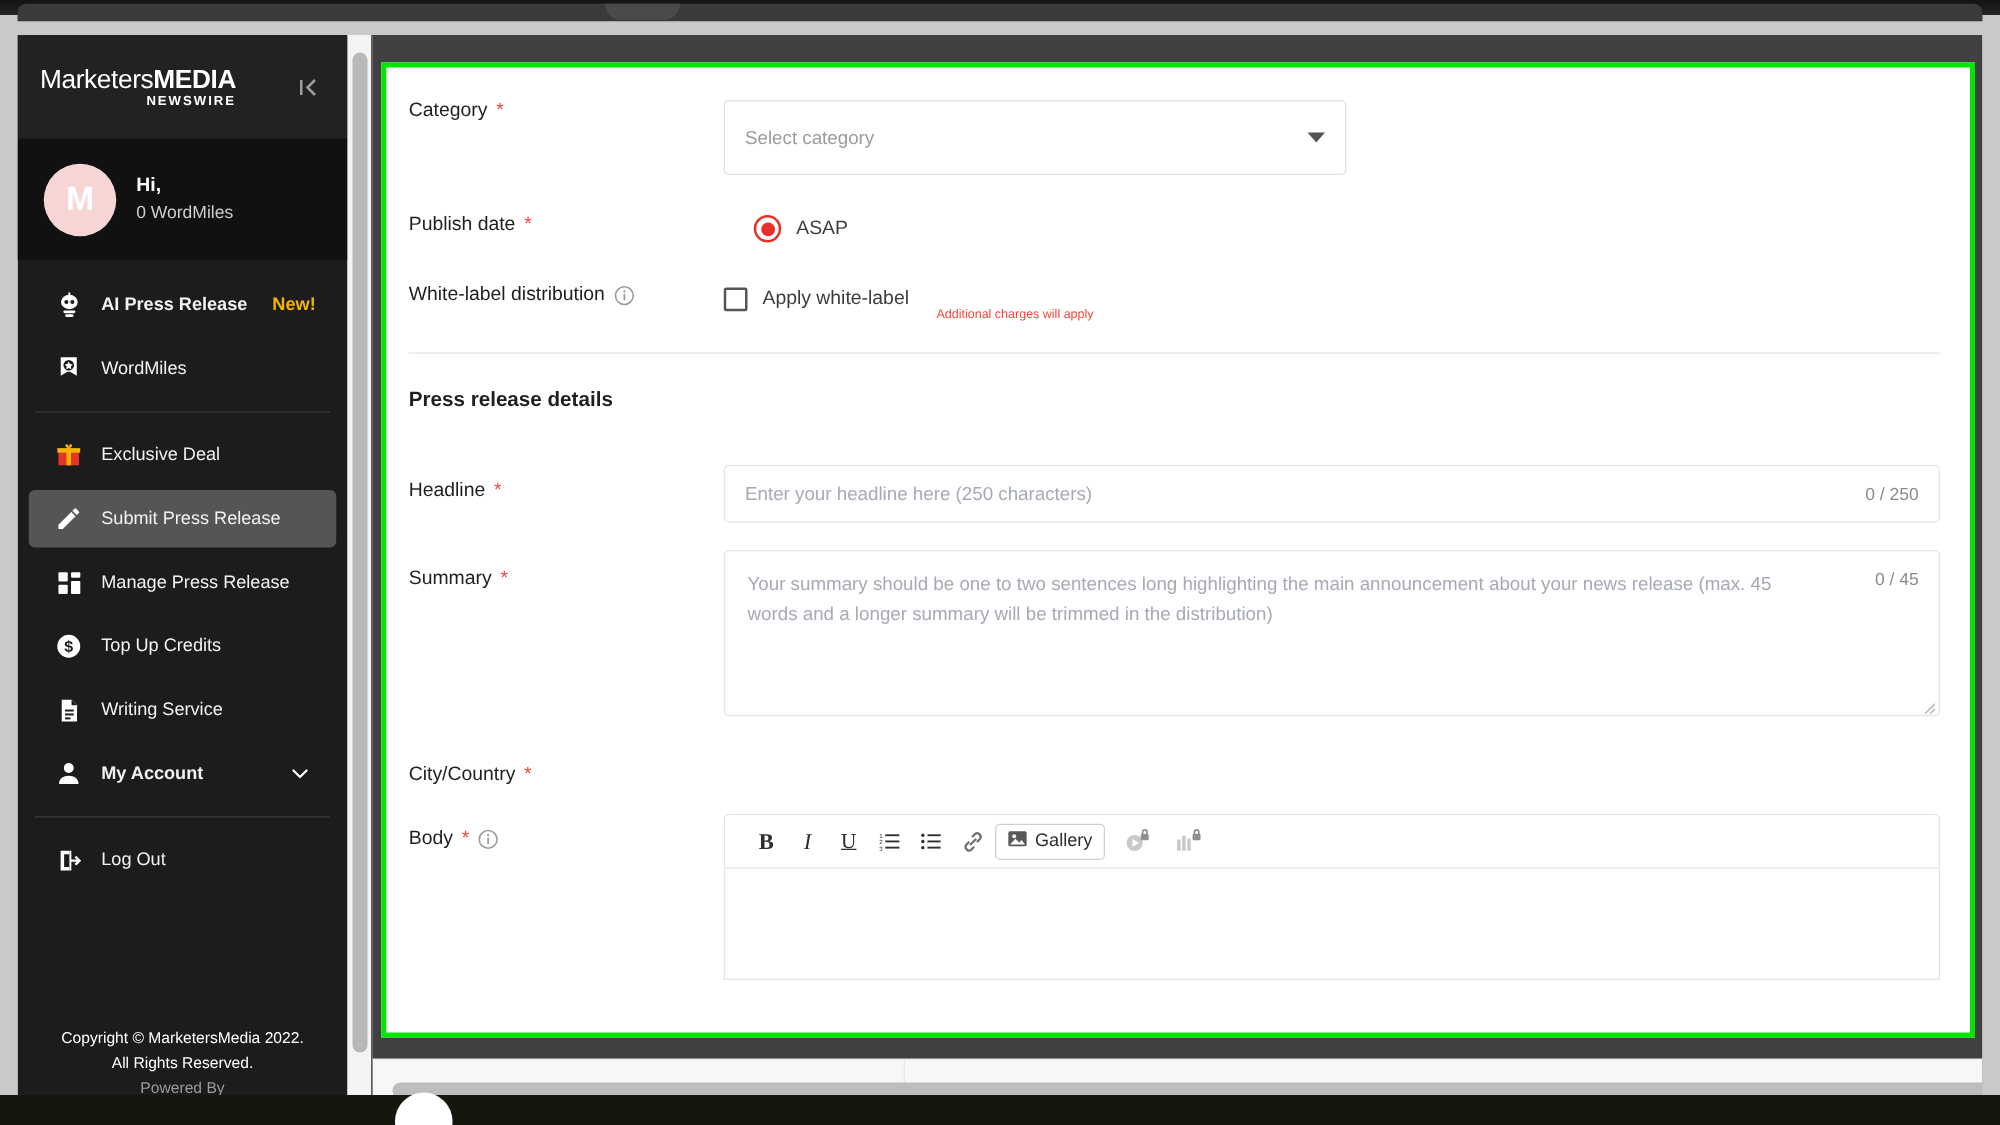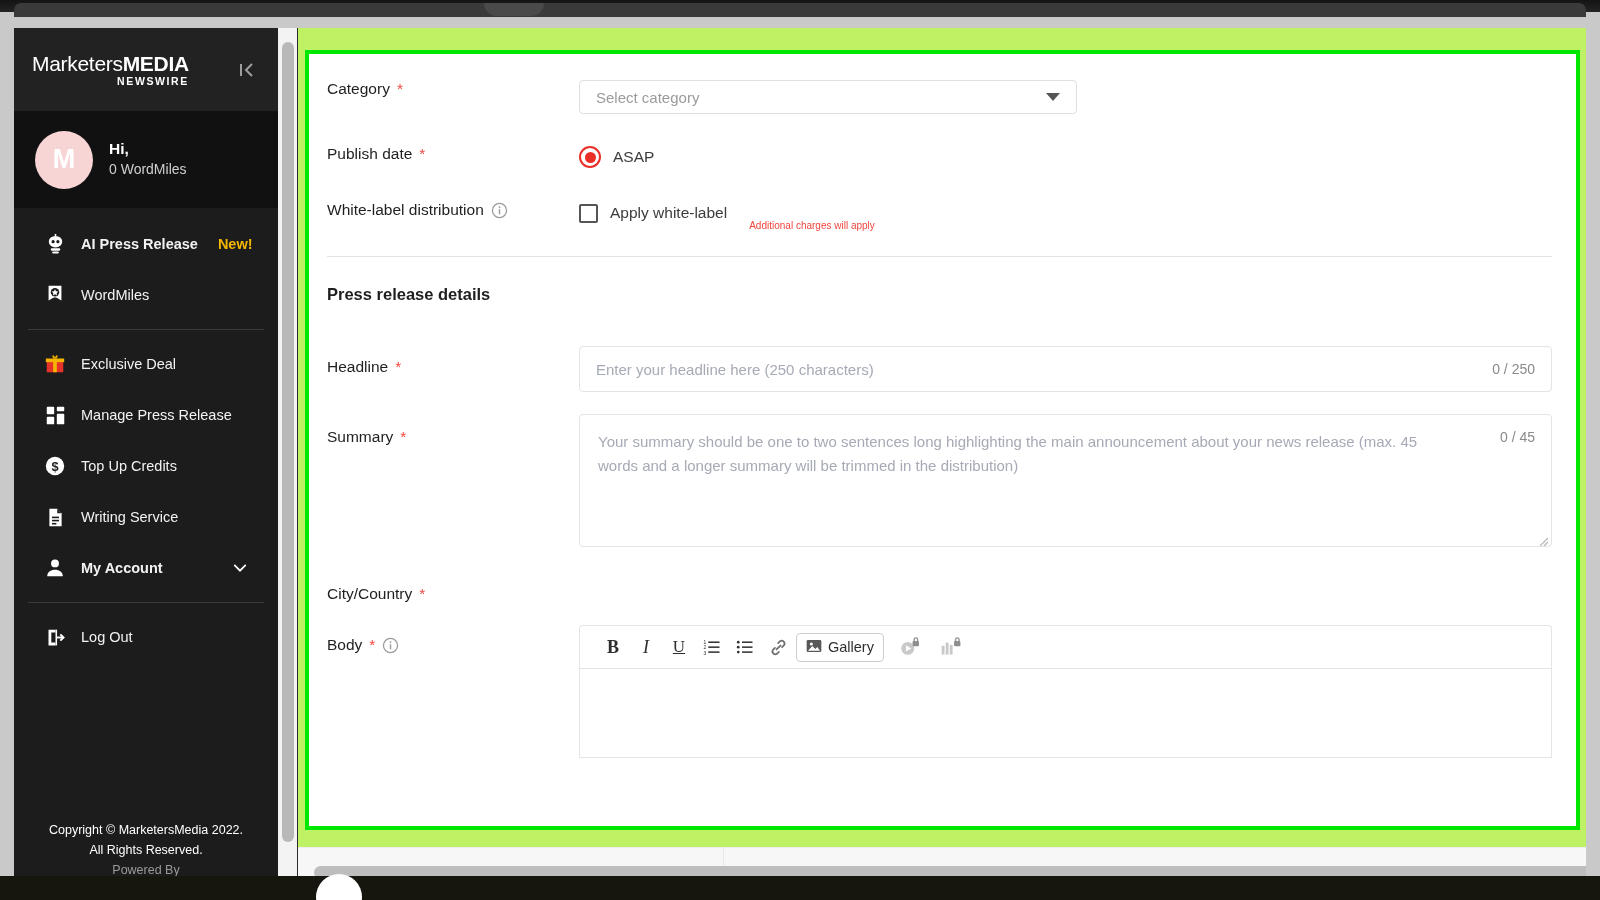--- a/index.html
+++ b/index.html
@@ -97,42 +97,42 @@
     border-right: 1px solid #2a2a2a; position: relative; height: 100%;
   }
   .vscroll-thumb {
     position: absolute; left: 4px; top: 14px; width: 12px; height: 800px;
     background: #b8b8b8; border-radius: 6px;
   }
 
   
   .main {
     flex: 1 1 auto; position: relative; height: 100%;
-    background: #bef264; overflow: hidden;
+    background: #404040; overflow: hidden;
   }
   .content-card {
     position: absolute; left: 7px; top: 22px; right: 6px; bottom: 57px;
     border: 4px solid #00e800; background: #ffffff;
   }
   .inner {
     position: absolute; inset: 0; padding: 26px 24px 0 18px; overflow: hidden;
   }
 
   .row { display: flex; align-items: flex-start; }
   .lbl {
     width: 252px; flex: 0 0 252px; font-size: 15.5px; color: #1f1f1f;
     display: flex; align-items: center; gap: 7px; white-space: nowrap;
   }
   .req { color: #f2453d; font-size: 15.5px; }
   .info-ico { display: inline-flex; }
 
   .field { flex: 1 1 auto; }
 
   .select-box {
-    width: 498px; height: 34px; border: 1px solid #e0e0e0; border-radius: 4px;
+    width: 498px; height: 60px; border: 1px solid #e0e0e0; border-radius: 4px;
     background: #fff; display: flex; align-items: center; padding: 0 16px;
     color: #9b9b9b; font-size: 15px; cursor: pointer; justify-content: space-between;
   }
   .caret { width: 0; height: 0; border-left: 7px solid transparent; border-right: 7px solid transparent; border-top: 8px solid #555; }
 
   .radio-row { display: flex; align-items: center; gap: 12px; height: 34px; cursor: pointer; }
   .radio {
     width: 22px; height: 22px; border-radius: 50%; border: 2.5px solid #9b9b9b;
     display: flex; align-items: center; justify-content: center; background: #fff;
   }
@@ -260,20 +260,29 @@
             <svg width="22" height="22" viewBox="0 0 24 24">
                 <rect x="3" y="9" width="18" height="12" fill="#e63329"></rect>
                 <rect x="2" y="6" width="20" height="4" fill="#f5b400"></rect>
                 <rect x="10" y="6" width="4" height="15" fill="#f5b400"></rect>
                 <path d="M12 6C9 6 8 2 10.5 2.6 12 3 12 6 12 6zM12 6c3 0 4-4 1.5-3.4C12 3 12 6 12 6z" fill="#f5b400"></path>
               </svg>
           </span>
           <span>Exclusive Deal</span>
         </div>
 
+        <div class="nav-item active">
+          <span class="nav-ico">
+            <svg width="22" height="22" viewBox="0 0 24 24" fill="#fff">
+                <path d="M3 17.2V21h3.8L18 9.8 14.2 6 3 17.2z"></path>
+                <path d="M20.7 7.1a1.2 1.2 0 0 0 0-1.7l-2.1-2.1a1.2 1.2 0 0 0-1.7 0l-1.7 1.7L19 8.8l1.7-1.7z"></path>
+              </svg>
+          </span>
+          <span>Submit Press Release</span>
+        </div>
 
         <div class="nav-item">
           <span class="nav-ico">
             <svg width="21" height="21" viewBox="0 0 24 24" fill="#fff">
                 <rect x="2" y="2" width="8.5" height="8.5" rx="1"></rect>
                 <rect x="13.5" y="2" width="8.5" height="5" rx="1"></rect>
                 <rect x="2" y="13.5" width="8.5" height="8.5" rx="1"></rect>
                 <rect x="13.5" y="10" width="8.5" height="12" rx="1"></rect>
               </svg>
           </span>
@@ -354,21 +363,21 @@
               <span class="req">*</span>
             </div>
             <div class="field">
               <div class="select-box">
                 <span>Select category</span>
                 <span class="caret"></span>
               </div>
             </div>
           </div>
 
-          <div class="row" style="margin-bottom:24px;">
+          <div class="row" style="margin-bottom:24px;gap:24px;">
             <div class="lbl" style="padding-top:5px;">
               <span>Publish date</span>
               <span class="req">*</span>
             </div>
             <div class="field">
               <div class="radio-row">
                 <span class="radio on"></span>
                 <span class="radio-lbl">ASAP</span>
               </div>
             </div>

